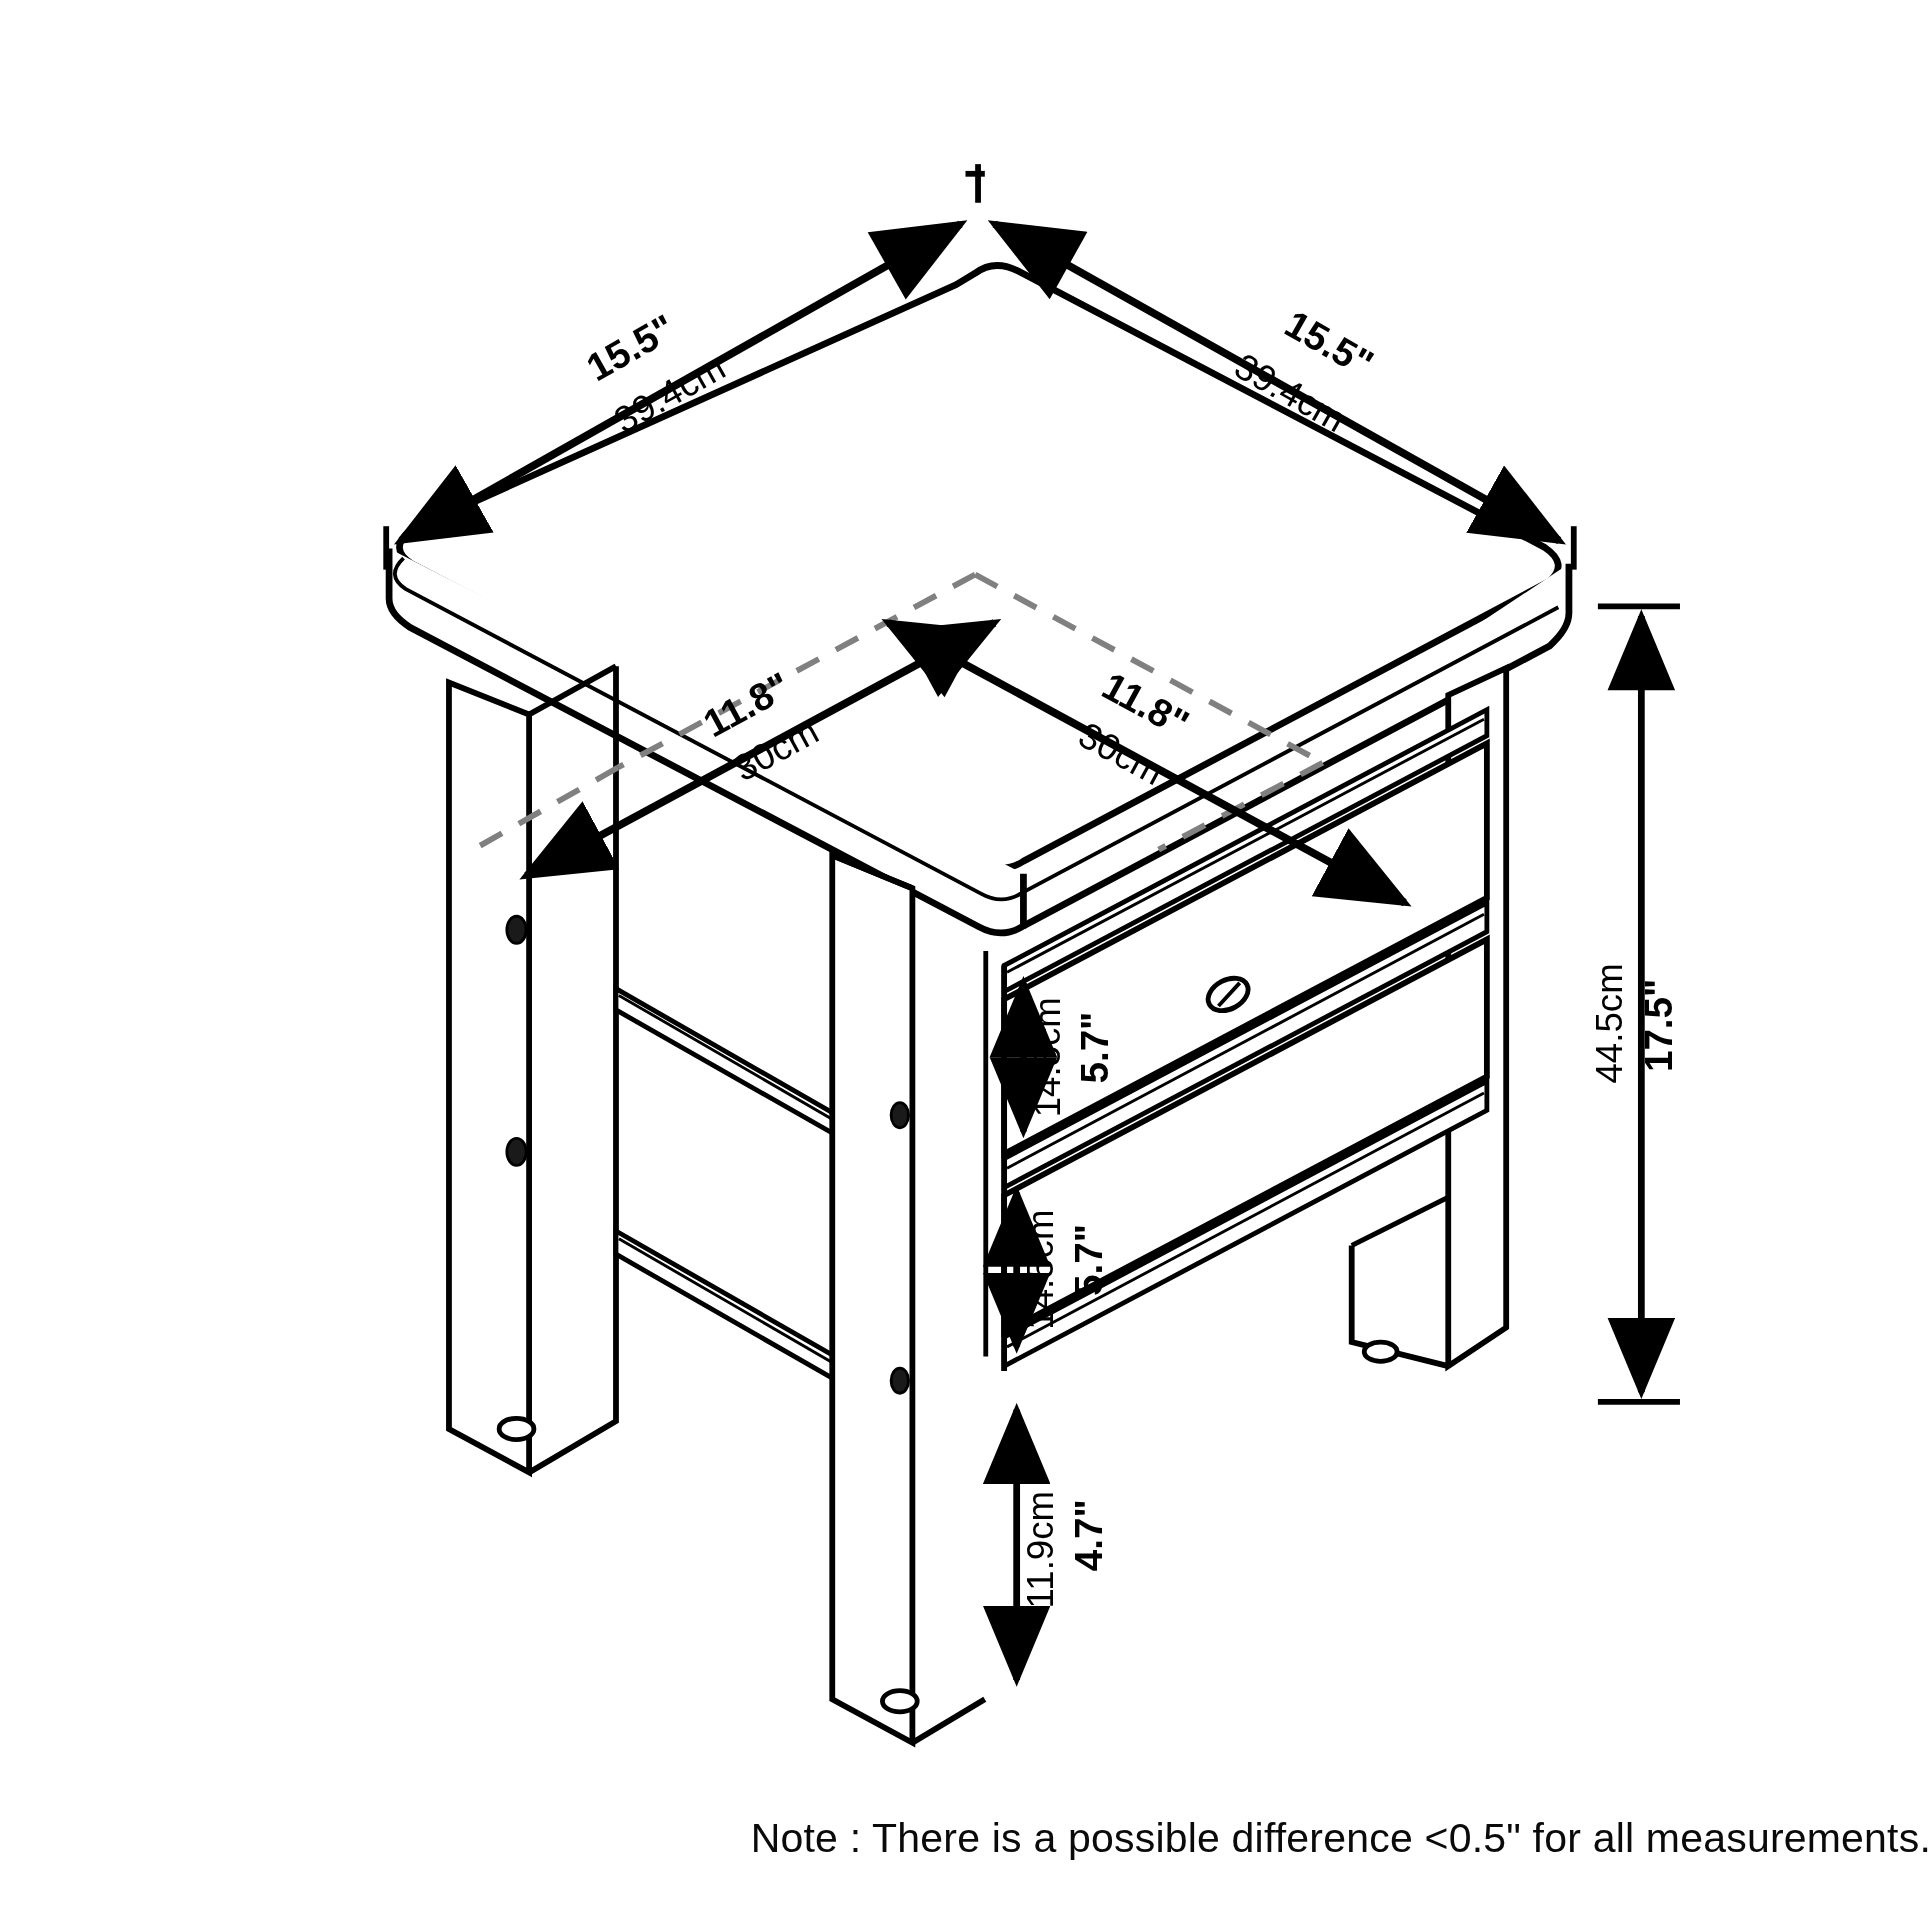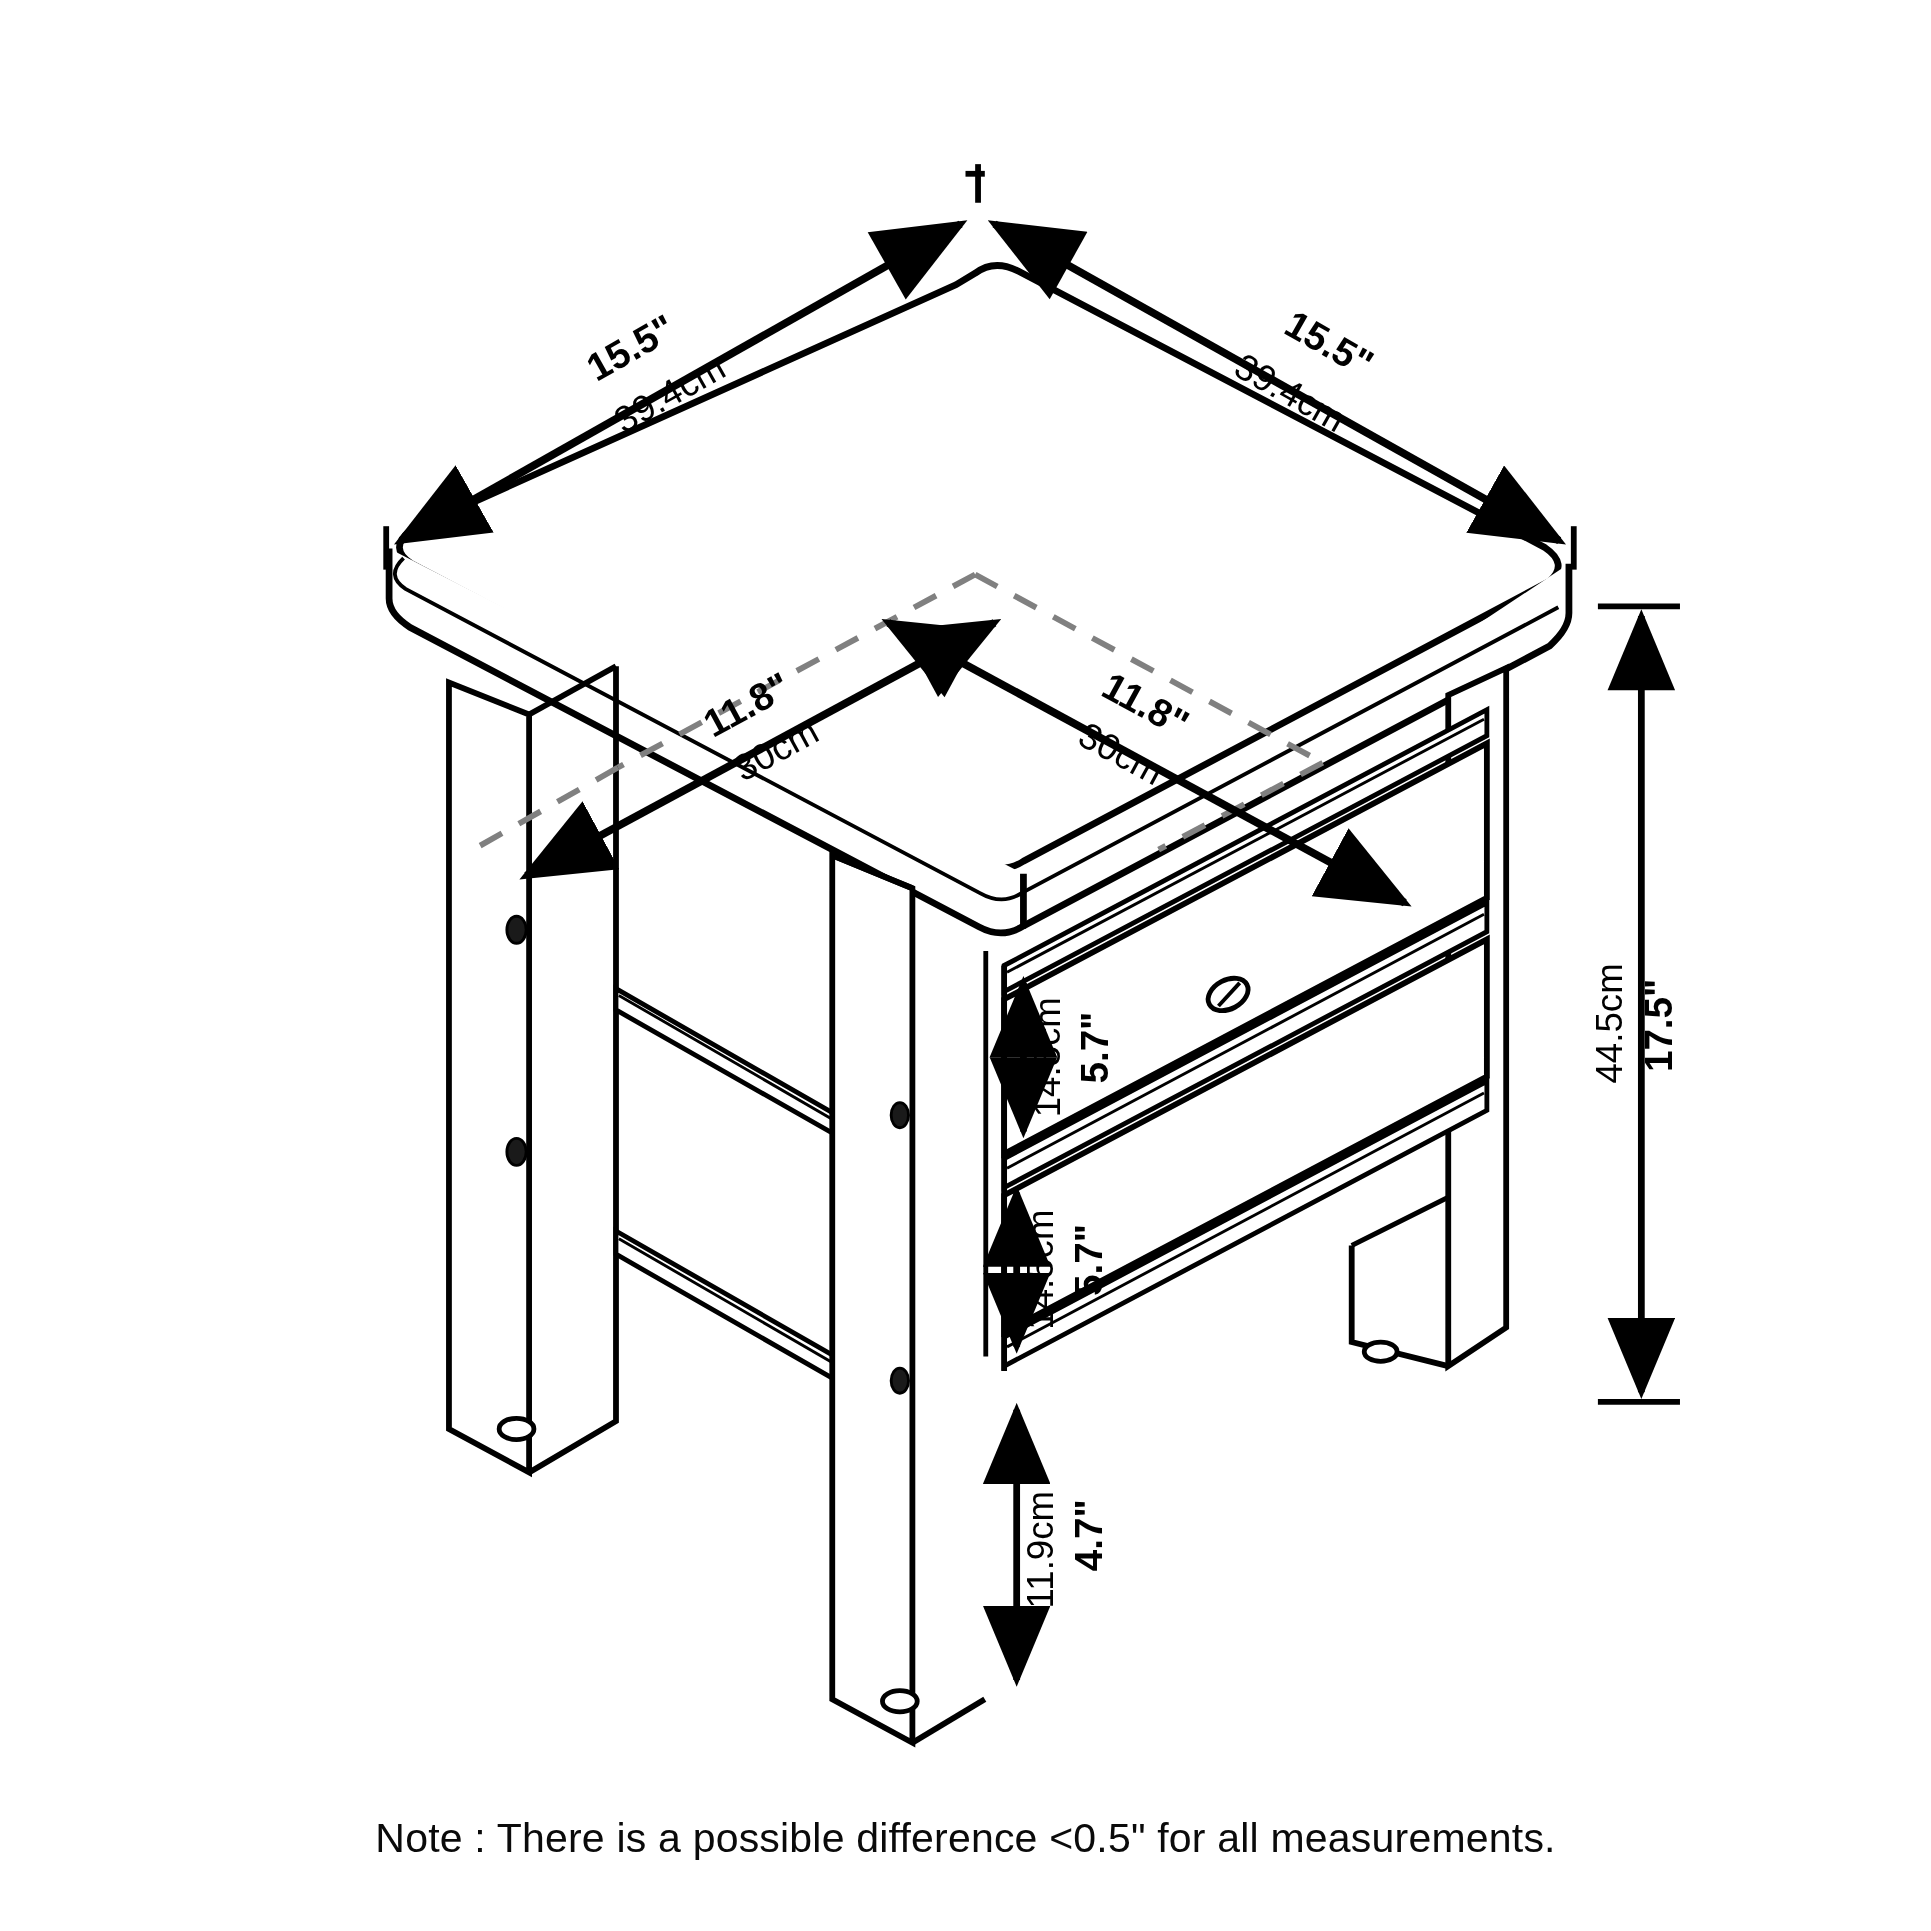--- a/index.html
+++ b/index.html
@@ -22,21 +22,21 @@
     left: 0;
     top: 0;
     width: 1931px;
     height: 1931px;
   }
   .note {
     position: absolute;
     left: 0;
     top: 1815px;
     width: 1931px;
-    text-align: center;
+    text-align: right;
     font-family: "Liberation Sans", sans-serif;
     font-size: 41px;
     color: #0a0a0a;
     letter-spacing: 0.2px;
   }
   text.dim-main {
     font-family: "Liberation Sans", sans-serif;
     font-weight: bold;
     font-size: 40px;
     fill: #000000;

